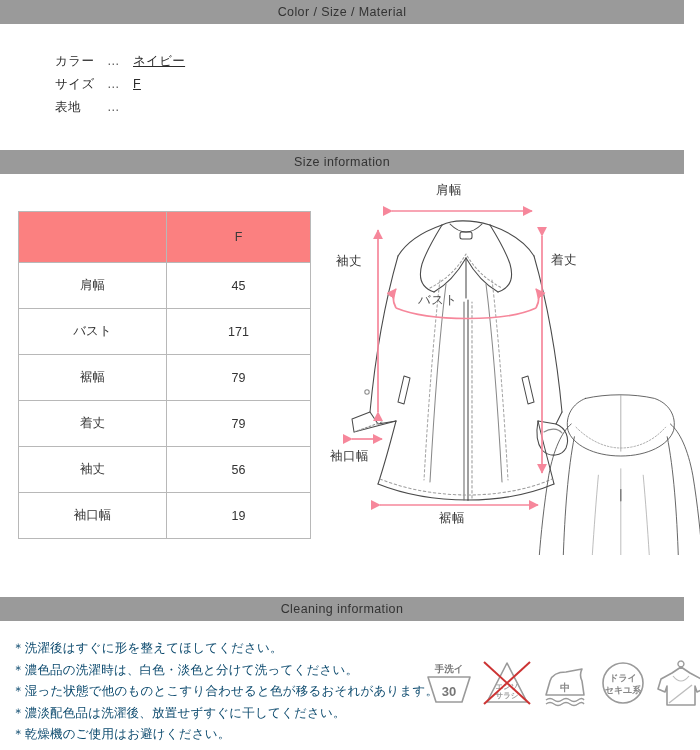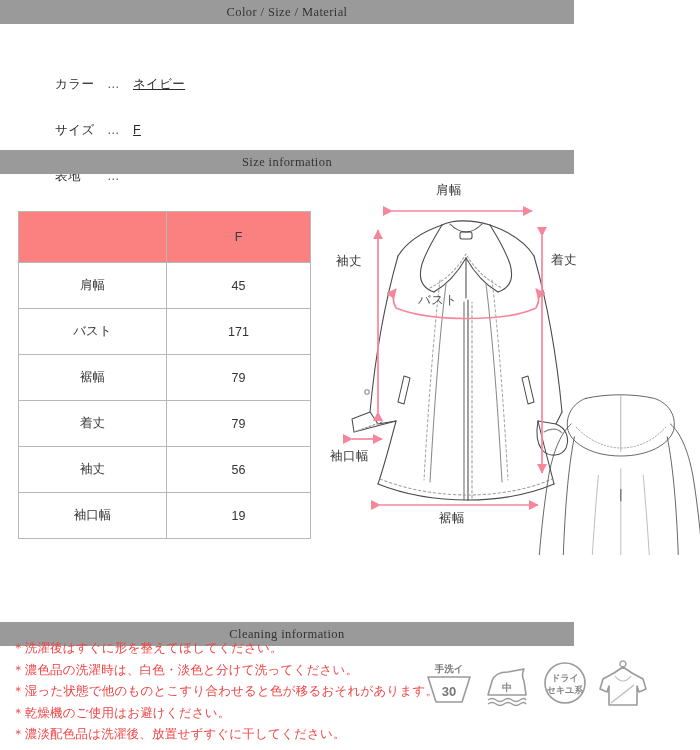--- a/index.html
+++ b/index.html
@@ -8,32 +8,32 @@
     background:#ffffff;
     font-family:"Liberation Sans","DejaVu Sans",sans-serif;
     color:#333;
     overflow:hidden;
     position:relative;
   }
   .page{position:relative;width:700px;height:750px;}
 
   
   .section-bar{
-    position:absolute;left:0;width:574px;height:24px;
+    position:absolute;left:0;width:684px;height:24px;
     background:#9a9a9a;
     color:#333333;
     font-size:12.5px;
     letter-spacing:.4px;
-    display:flex;align-items:center;justify-content:center;font-family:Liberation Serif, serif;
+    display:flex;align-items:center;justify-content:center;
   }
 
   
   .info-block{position:absolute;left:55px;top:50px;}
   .info-row{display:flex;align-items:baseline;font-size:12.5px;line-height:23px;color:#2b2b2b;}
-  .info-key{width:52px;flex:none;letter-spacing:.5px;margin-top:23px;}
+  .info-key{width:52px;flex:none;letter-spacing:.5px;}
   .info-dots{width:26px;flex:none;color:#555;}
   .info-val{white-space:nowrap;letter-spacing:.3px;text-decoration:underline;}
 
   
   .size-table{
     position:absolute;left:18px;top:211px;
     width:292px;border-collapse:collapse;
     table-layout:fixed;
   }
   .size-table td,.size-table th{
@@ -58,21 +58,21 @@
   
   .illus{position:absolute;left:330px;top:180px;width:370px;height:375px;}
   .illus svg{display:block;}
   .m-label{
     position:absolute;font-size:12.5px;color:#333;white-space:nowrap;
     letter-spacing:.5px;
   }
 
   
   .notes{position:absolute;left:12px;top:638px;}
-  .note-line{font-size:12.5px;line-height:21.5px;color:#ef4444;white-space:nowrap;letter-spacing:.2px;}
+  .note-line{font-size:12.5px;line-height:21.5px;color:#0c4a6e;white-space:nowrap;letter-spacing:.2px;}
 
   
   .care-icons{position:absolute;left:420px;top:655px;display:flex;gap:0px;align-items:flex-start;}
   .care-icon{width:58px;height:56px;position:relative;font-weight:bold;}
   .care-icon svg{display:block;}
 </style>
 </head>
 <body>
 
 <div class="page">
@@ -250,42 +250,53 @@
     </svg>
 
     <span class="m-label" style="left:106px;top:2px;">肩幅</span>
     <span class="m-label" style="left:6px;top:73px;">袖丈</span>
     <span class="m-label" style="left:221px;top:72px;">着丈</span>
     <span class="m-label" style="left:88px;top:112px;color:#555;">バスト</span>
     <span class="m-label" style="left:0px;top:268px;">袖口幅</span>
     <span class="m-label" style="left:109px;top:330px;">裾幅</span>
   </div>
 
-  <div class="section-bar" style="top:622px;">
+  <div class="section-bar" style="top:597px;">
     <span>Cleaning information</span>
   </div>
 
   <div class="notes">
     <div class="note-line">＊洗濯後はすぐに形を整えてほしてください。</div>
     <div class="note-line">＊濃色品の洗濯時は、白色・淡色と分けて洗ってください。</div>
     <div class="note-line">＊湿った状態で他のものとこすり合わせると色が移るおそれがあります。</div>
+    <div class="note-line">＊濃淡配色品は洗濯後、放置せずすぐに干してください。</div>
     <div class="note-line">＊乾燥機のご使用はお避けください。</div>
-    <div class="note-line">＊濃淡配色品は洗濯後、放置せずすぐに干してください。</div>
   </div>
 
   <div class="care-icons">
 
     <div class="care-icon">
       <svg width="58" height="56" viewBox="0 0 58 56">
         <text x="29" y="17" font-family="'Liberation Sans',sans-serif" font-size="9.5" fill="#777" text-anchor="middle">手洗イ</text>
         <path d="M8,22 L50,22 L42,47 L16,47 z" fill="none" stroke="#9a9a9a" stroke-width="1.6" stroke-linejoin="round"></path>
         <text x="29" y="41" font-family="'Liberation Sans',sans-serif" font-size="13" fill="#777" text-anchor="middle">30</text>
       </svg>
     </div>
 
+    <div class="care-icon">
+      <svg width="58" height="56" viewBox="0 0 58 56">
+        <path d="M29,8 L49,47 L9,47 z" fill="none" stroke="#9a9a9a" stroke-width="1.6" stroke-linejoin="round"></path>
+        <text x="29" y="34" font-family="'Liberation Sans',sans-serif" font-size="7.5" fill="#9a9a9a" text-anchor="middle">エンソ</text>
+        <text x="29" y="43" font-family="'Liberation Sans',sans-serif" font-size="7.5" fill="#9a9a9a" text-anchor="middle">サラシ</text>
+        <g stroke="#cc3333" stroke-width="2">
+          <line x1="6" y1="7" x2="52" y2="49"></line>
+          <line x1="52" y1="7" x2="6" y2="49"></line>
+        </g>
+      </svg>
+    </div>
 
     <div class="care-icon">
       <svg width="58" height="56" viewBox="0 0 58 56">
         <path d="M10,40 L14,26 C16,20 22,17 30,17 L46,14 C44,18 44,22 46,26 L48,40 z" fill="none" stroke="#9a9a9a" stroke-width="1.6" stroke-linejoin="round"></path>
         <text x="29" y="36" font-family="'Liberation Sans',sans-serif" font-size="10" fill="#888" text-anchor="middle">中</text>
         <path d="M10,45 q4,-3 8,0 t8,0 t8,0 t8,0 t6,0" fill="none" stroke="#9a9a9a" stroke-width="1.4"></path>
         <path d="M10,49 q4,-3 8,0 t8,0 t8,0 t8,0 t6,0" fill="none" stroke="#9a9a9a" stroke-width="1.4"></path>
       </svg>
     </div>
 

